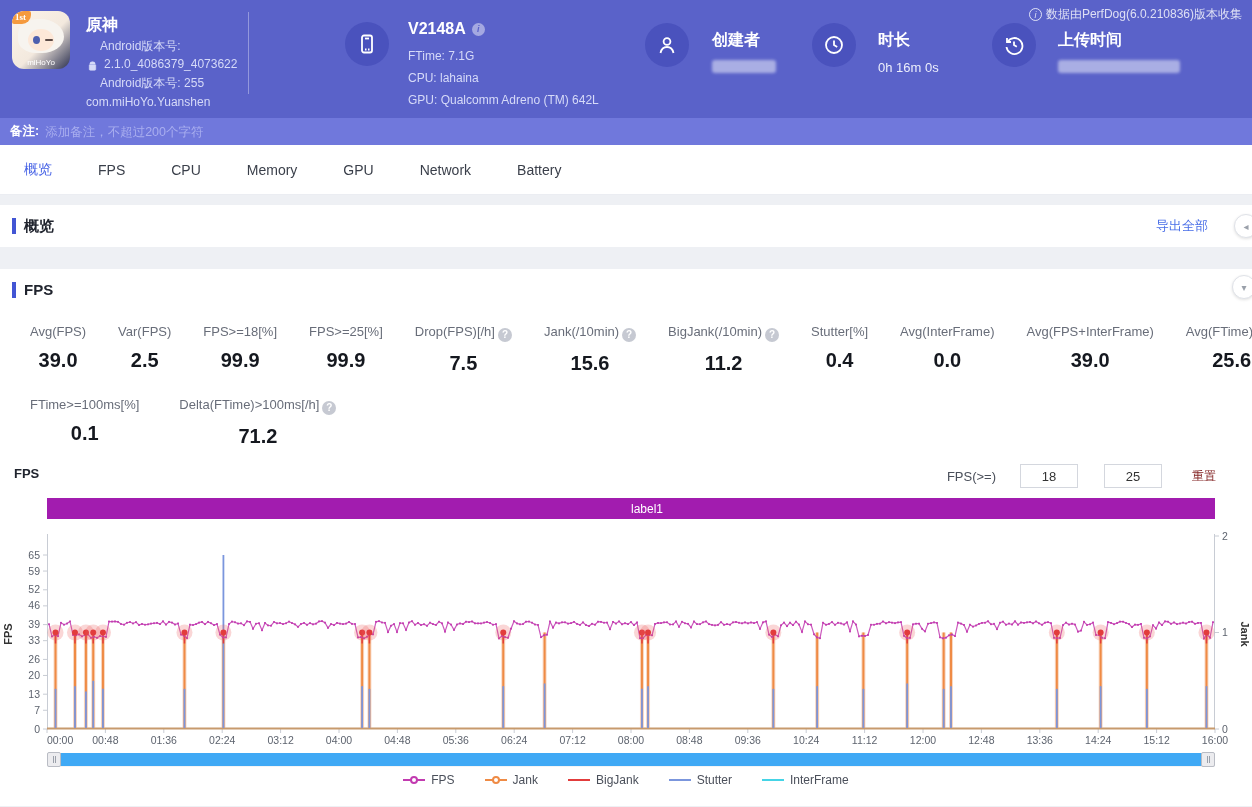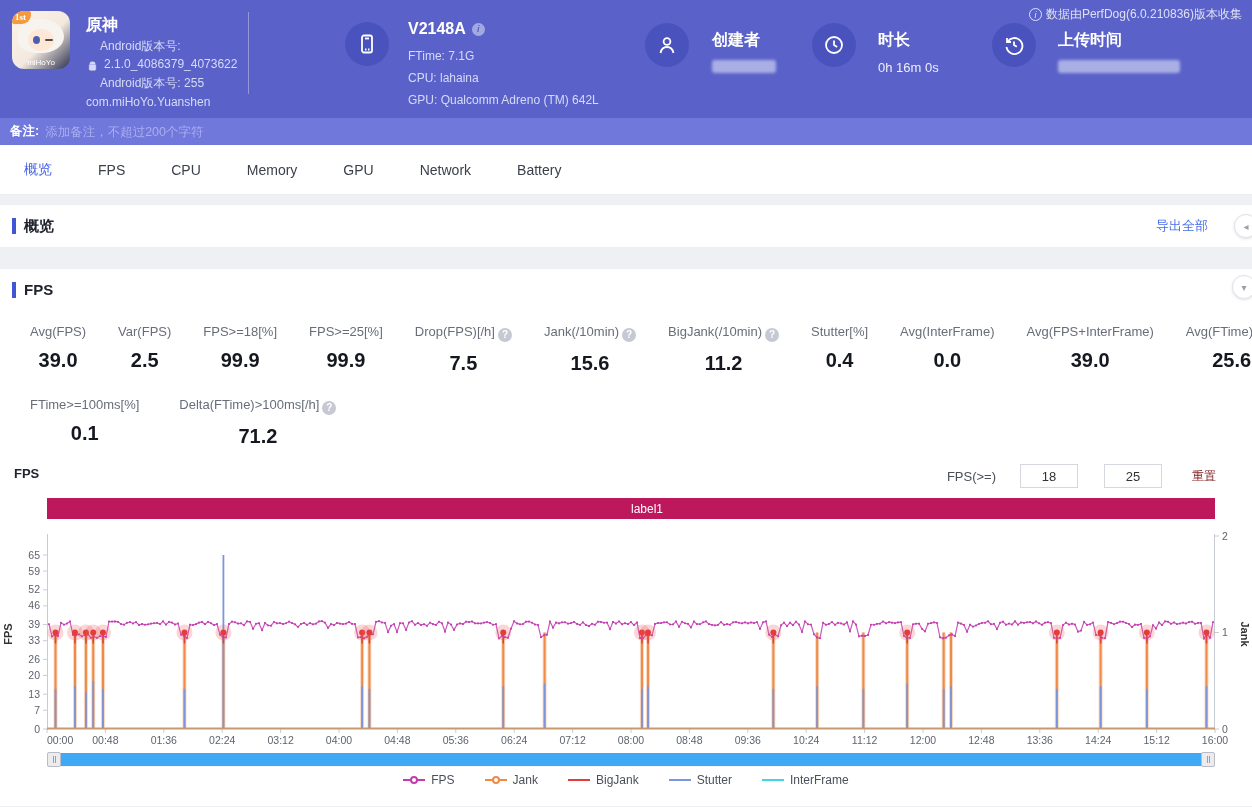--- a/index.html
+++ b/index.html
@@ -265,21 +265,21 @@
   <div class="chart-ctrl">
     <span class="chart-name">FPS</span>
     <span class="ctrl-right">
       <span class="ctrl-label">FPS(&gt;=)</span>
       <input class="th-input" value="18" style="">
       <input class="th-input" value="25" style="">
       <span class="reset-link">重置</span>
     </span>
   </div>
 
-  <div class="band" style="background: #be185d; padding-left: 32px;">label1</div>
+  <div class="band" style="background: #a21caf; padding-left: 32px;">label1</div>
 
   <svg id="chart-svg" width="1252" height="232">
       <line x1="47.5" y1="15" x2="47.5" y2="210.5" stroke="#c8ccd4" stroke-width="1"></line>
       <line x1="1214.5" y1="15" x2="1214.5" y2="210.5" stroke="#c8ccd4" stroke-width="1"></line>
       <line x1="43" y1="210" x2="47" y2="210" stroke="#c8ccd4" stroke-width="1"></line>
       <text x="40" y="213.5" text-anchor="end" font-size="10.5" fill="#5d636e">0</text>
       <line x1="43" y1="191.26153846153846" x2="47" y2="191.26153846153846" stroke="#c8ccd4" stroke-width="1"></line>
       <text x="40" y="194.76153846153846" text-anchor="end" font-size="10.5" fill="#5d636e">7</text>
       <line x1="43" y1="175.2" x2="47" y2="175.2" stroke="#c8ccd4" stroke-width="1"></line>
       <text x="40" y="178.7" text-anchor="end" font-size="10.5" fill="#5d636e">13</text>

